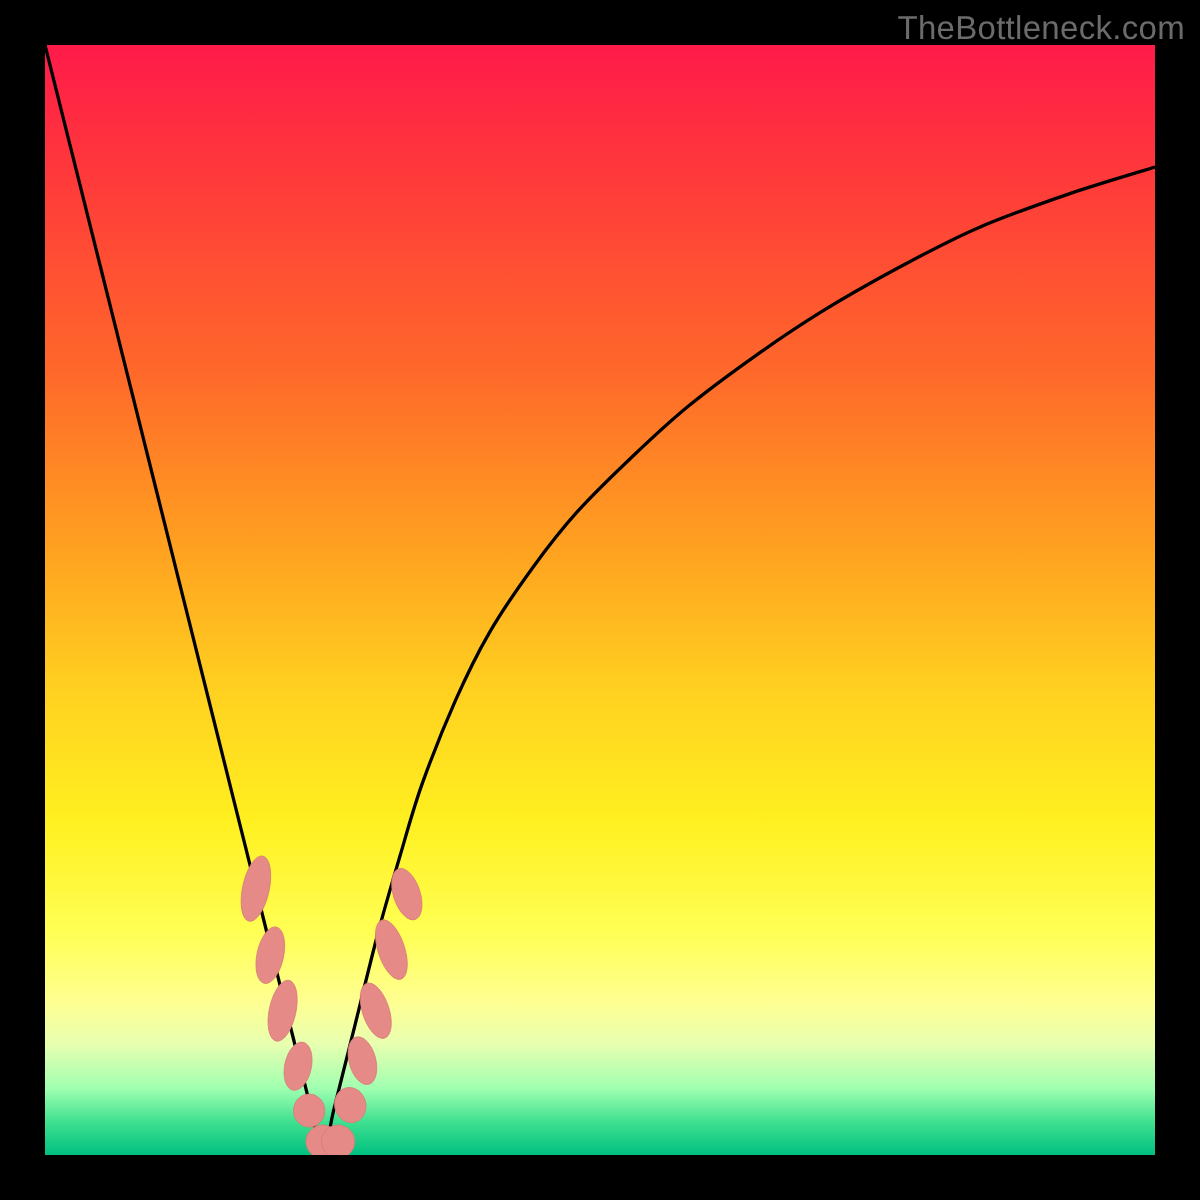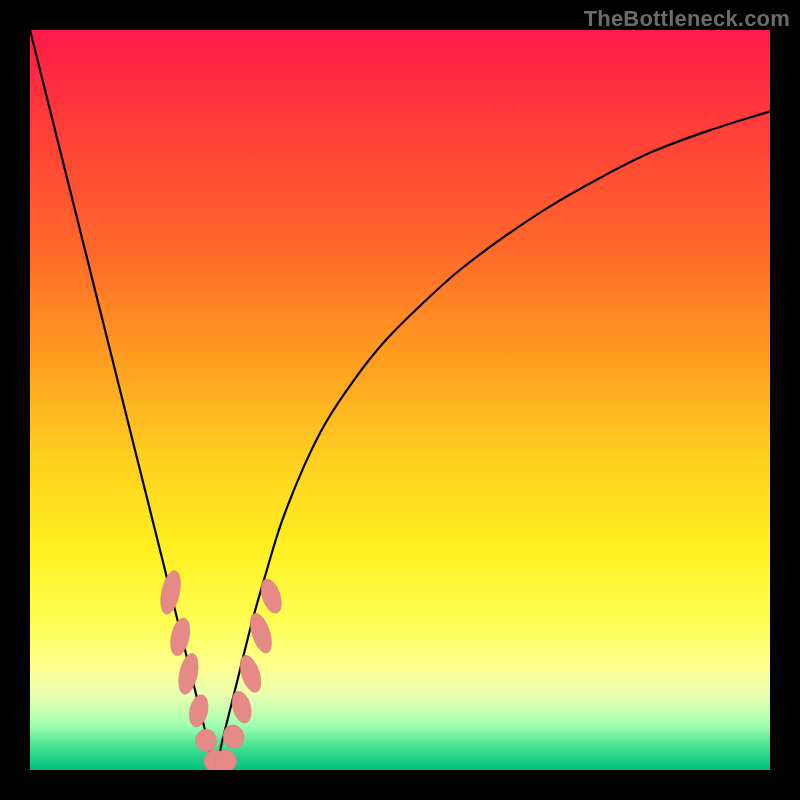--- a/index.html
+++ b/index.html
@@ -18,21 +18,21 @@
         #ffff55 80%,
         #ffff90 86%,
         #e8ffb0 90%,
         #a0ffb0 94%,
         #40e090 97%,
         #00c080 100%);
     }
     .watermark {
       position: absolute; top: 6px; right: 10px;
       font-family: Arial, Helvetica, sans-serif;
-      font-size: 22px; font-weight: 700;
+      font-size: 22px; font-weight: 400;
       color: #6b6b6b; letter-spacing: 0.2px;
     }
     svg.curve { position: absolute; left: 0; top: 0; width: 100%; height: 100%; }
   </style>
 </head>
 <body>
 
 <div class="frame">
   <div class="plot">
     <div class="gradient"></div>

